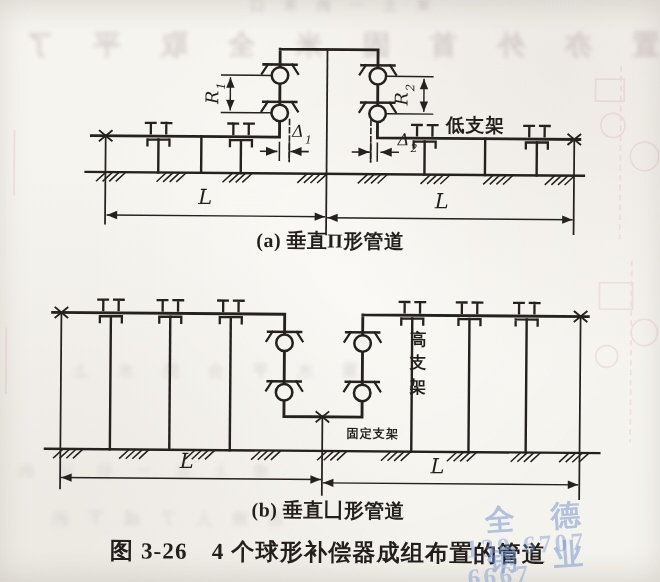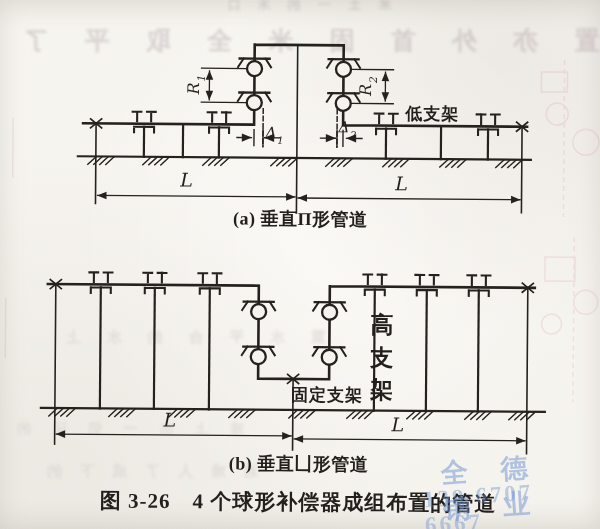--- a/index.html
+++ b/index.html
@@ -146,26 +146,26 @@
             <use href="#comp" transform="translate(330,357)"></use>
             <use href="#xmark" transform="translate(56,286)"></use>
             <use href="#xmark" transform="translate(528,286)"></use>
             <use href="#xmark" transform="translate(294,379)"></use>
           </g>
       </g>
     </svg>
 
     <span class="lbl math rot" style="left:194px;top:86px;font-size:16px;"><i>R</i><sub>1</sub></span>
     <span class="lbl math rot" style="left:366px;top:86px;font-size:16px;"><i>R</i><sub>2</sub></span>
-    <span class="lbl math ctr" style="left:273px;top:135px;font-size:15px;"><i>Δ</i><sub>1</sub></span>
-    <span class="lbl math ctr" style="left:346px;top:129px;font-size:15px;"><i>Δ</i><sub>2</sub></span>
+    <span class="lbl math ctr" style="left:273px;top:122px;font-size:15px;"><i>Δ</i><sub>1</sub></span>
+    <span class="lbl math ctr" style="left:369px;top:129px;font-size:15px;"><i>Δ</i><sub>2</sub></span>
 
     <span class="lbl cjk ctr" style="left:431px;top:113px;font-size:17px;letter-spacing:1px;">低支架</span>
-    <span class="lbl cjk vtext" style="left:371px;top:299px;font-size:23px;margin-top:10px;">高支架</span>
-    <span class="lbl cjk ctr" style="left:328px;top:395px;font-size:17px;letter-spacing:1px;">固定支架</span>
+    <span class="lbl cjk vtext" style="left:371px;top:299px;font-size:15px;">高支架</span>
+    <span class="lbl cjk ctr" style="left:340px;top:395px;font-size:11px;letter-spacing:1px;">固定支架</span>
 
     <span class="lbl math ctr" style="left:186px;top:181px;font-size:19px;"><i>L</i></span>
     <span class="lbl math ctr" style="left:401px;top:183px;font-size:19px;"><i>L</i></span>
     <span class="lbl math ctr" style="left:171px;top:421px;font-size:19px;"><i>L</i></span>
     <span class="lbl math ctr" style="left:399px;top:424px;font-size:19px;"><i>L</i></span>
 
     <div class="cap cjk" style="top:207px;font-size:18px;letter-spacing:.5px;">(a) 垂直Π形管道</div>
     <div class="cap cjk" style="top:452px;font-size:18px;letter-spacing:.5px;">(b) 垂直凵形管道</div>
     <div class="cap cjk" style="top:488px;font-size:21px;font-weight:700;letter-spacing:1px;">图 3-26　4 个球形补偿器成组布置的管道</div>
   </div>

